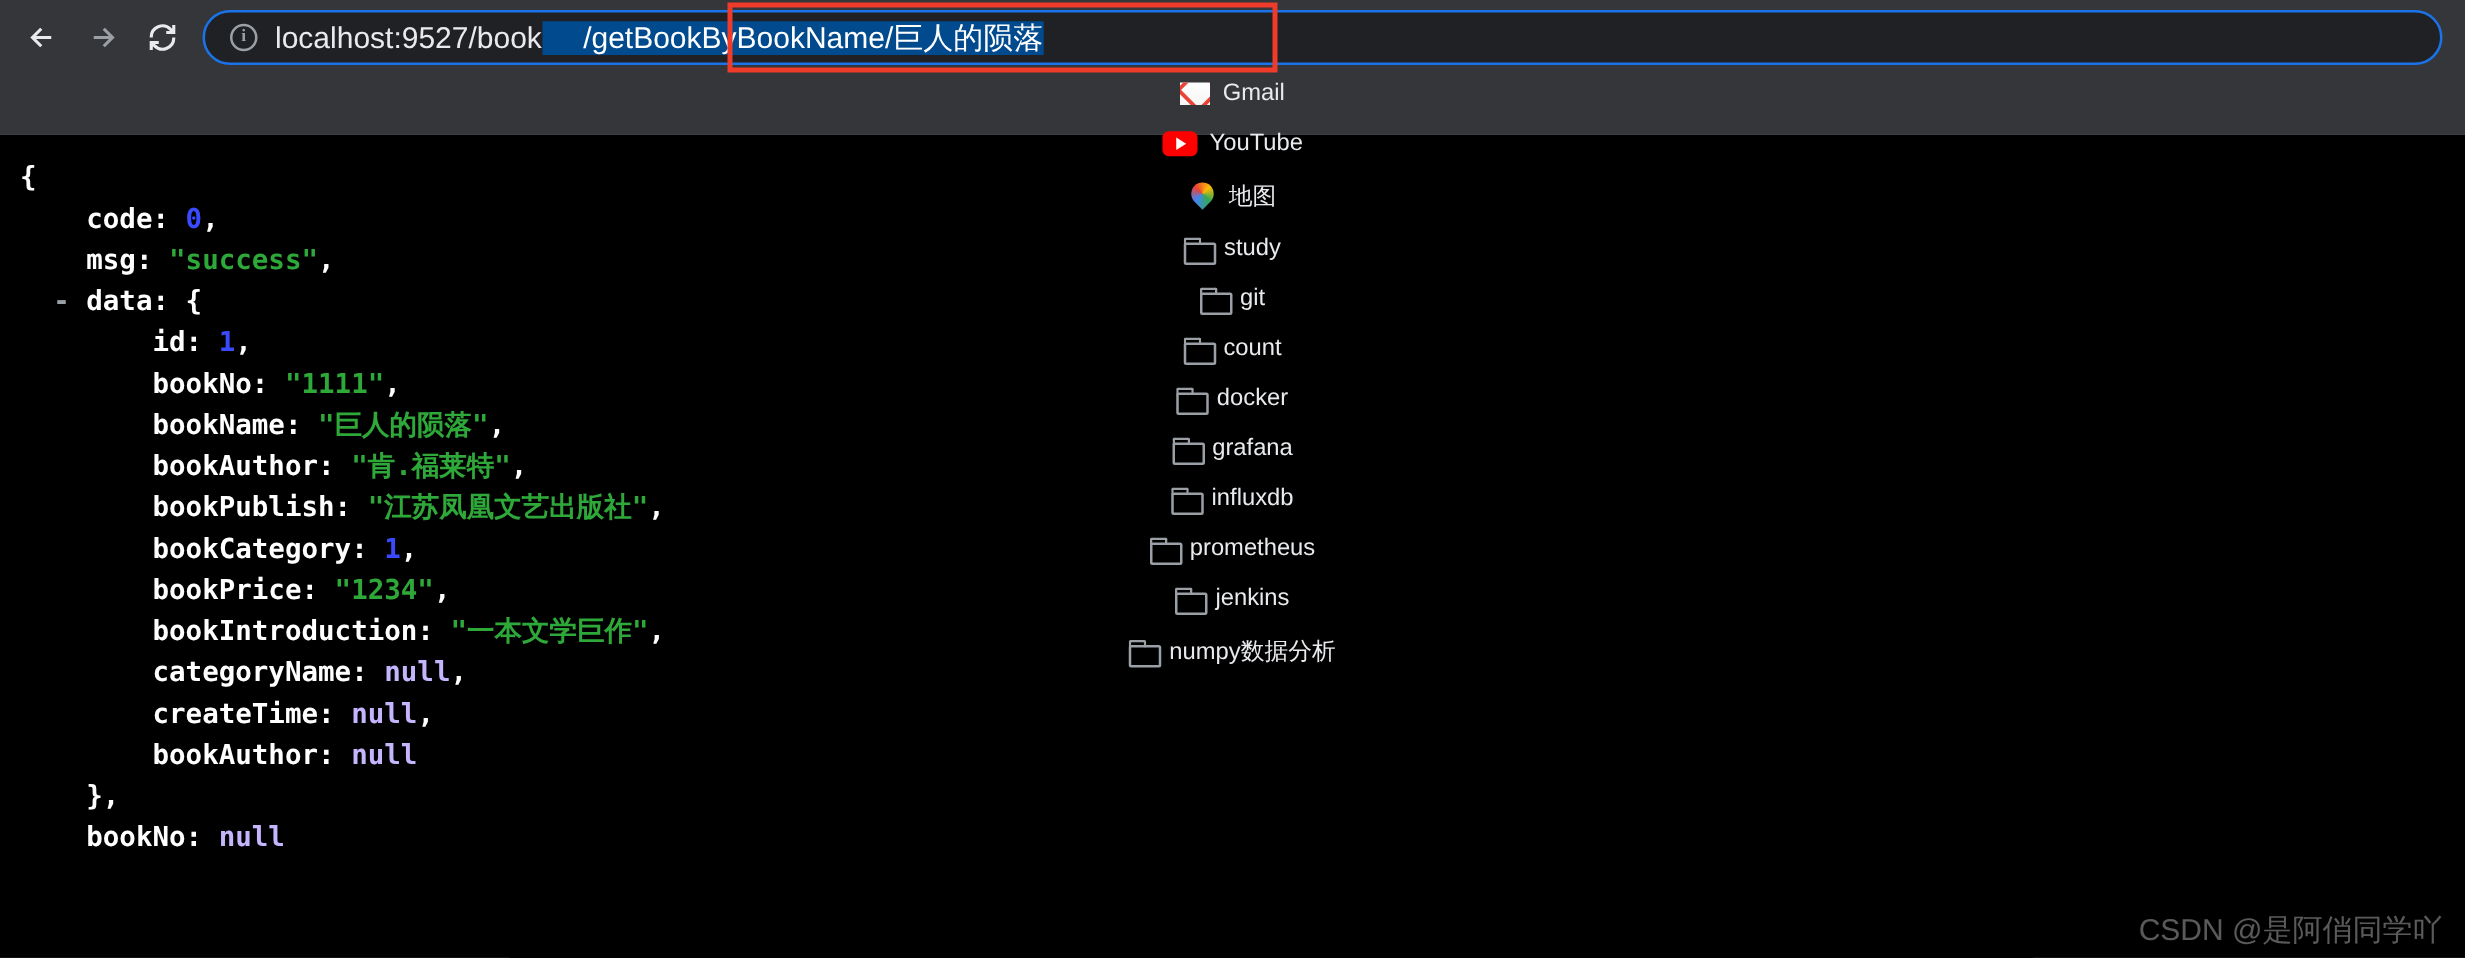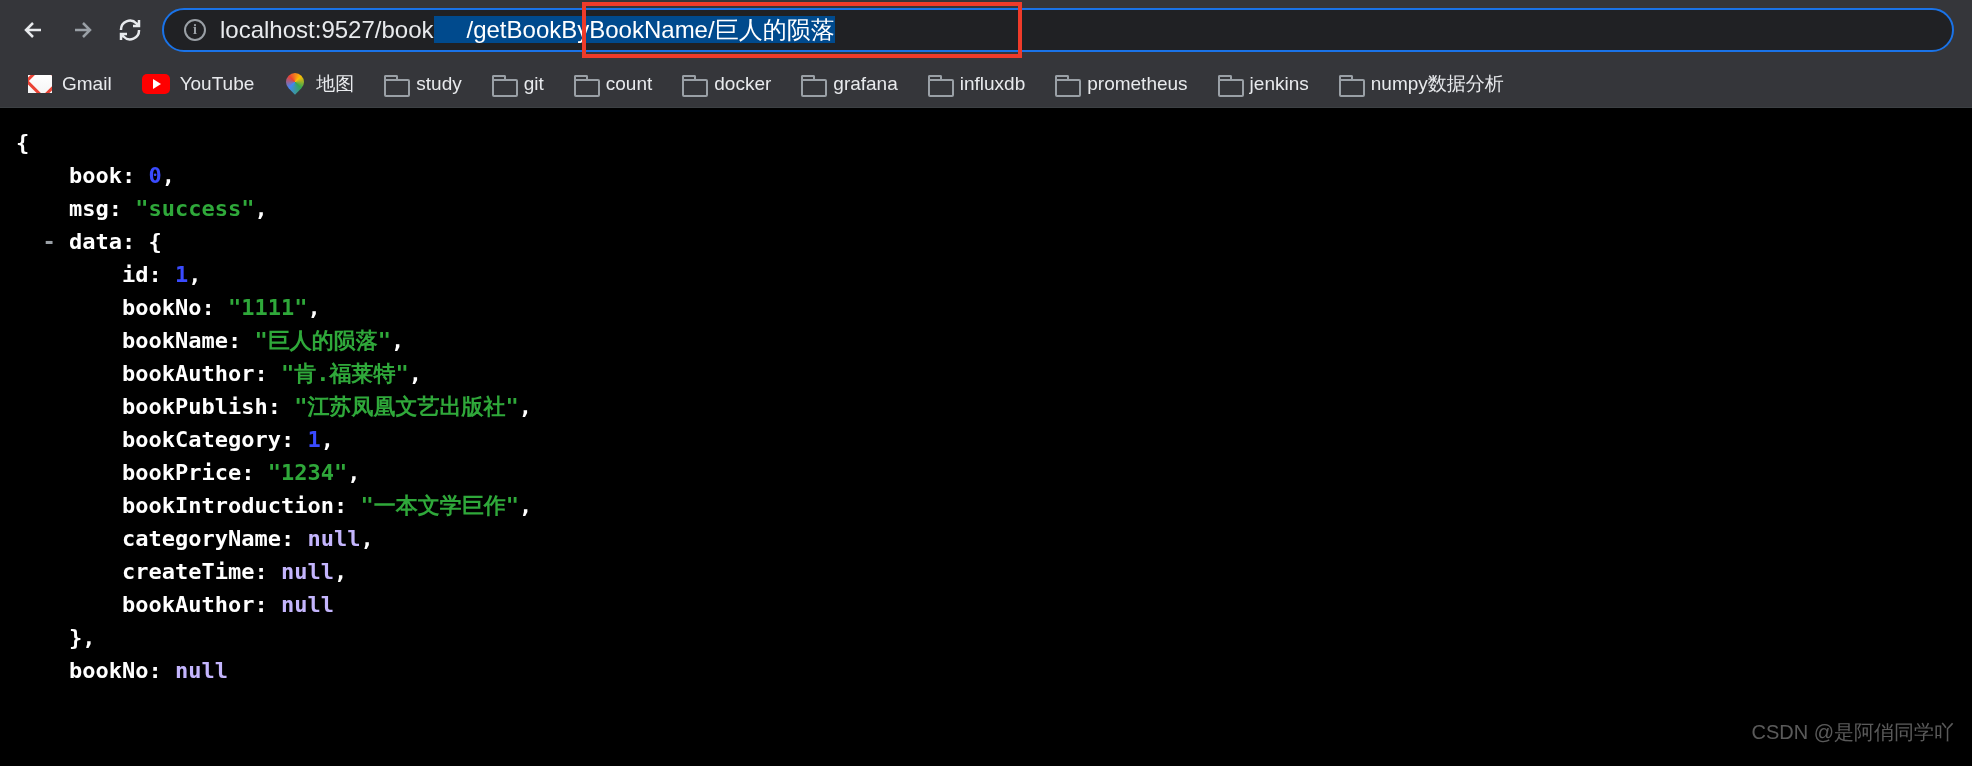--- a/index.html
+++ b/index.html
@@ -60,20 +60,21 @@
   pointer-events: none;
 }
 .bookmarks {
   display: flex;
   align-items: center;
   height: 48px;
   background: #35363a;
   padding: 0 18px;
   gap: 10px;
   border-bottom: 1px solid #3c4043;
+  flex-direction: column;
 }
 .bm-item {
   display: flex;
   align-items: center;
   gap: 10px;
   padding: 4px 10px;
   font-size: 19px;
   color: #e8eaed;
   cursor: pointer;
   white-space: nowrap;
@@ -154,23 +155,23 @@
 }
 .key { color: #fff; }
 .str { color: #2fa83a; }
 .num { color: #3a4bff; }
 .lit { color: #c4b5fd; }
 .brace { color: #fff; }
 .collapser { color: #9aa0a6; cursor: pointer; }
 .watermark {
   position: absolute;
   right: 18px;
-  bottom: 20px;
+  bottom: 6px;
   color: rgba(200,200,200,0.45);
-  font-size: 20px;
+  font-size: 24px;
 }
 </style>
 </head>
 <body>
 
 <div class="toolbar">
   <div class="nav-btn active">
     <svg width="24" height="24" viewBox="0 0 24 24" fill="none" stroke="currentColor" stroke-width="2.5">
         <path d="M19 12H5M11 5l-7 7 7 7"></path>
       </svg>
@@ -240,21 +241,21 @@
       <span class="folder-icon"></span>
       <span>jenkins</span>
     </div>
     <div class="bm-item">
       <span class="folder-icon"></span>
       <span>numpy数据分析</span>
     </div>
   </div>
 
 <div class="content"><span class="brace">{</span>
-    <span class="key">book:</span> <span class="num">0</span><span class="key">,</span>
+    <span class="key">code:</span> <span class="num">0</span><span class="key">,</span>
     <span class="key">msg:</span> <span class="str">"success"</span><span class="key">,</span>
   <span class="collapser">-</span> <span class="key">data:</span> <span class="brace">{</span>
         <span class="key">id:</span> <span class="num">1</span><span class="key">,</span>
         <span class="key">bookNo:</span> <span class="str">"1111"</span><span class="key">,</span>
         <span class="key">bookName:</span> <span class="str">"巨人的陨落"</span><span class="key">,</span>
         <span class="key">bookAuthor:</span> <span class="str">"肯.福莱特"</span><span class="key">,</span>
         <span class="key">bookPublish:</span> <span class="str">"江苏凤凰文艺出版社"</span><span class="key">,</span>
         <span class="key">bookCategory:</span> <span class="num">1</span><span class="key">,</span>
         <span class="key">bookPrice:</span> <span class="str">"1234"</span><span class="key">,</span>
         <span class="key">bookIntroduction:</span> <span class="str">"一本文学巨作"</span><span class="key">,</span>

